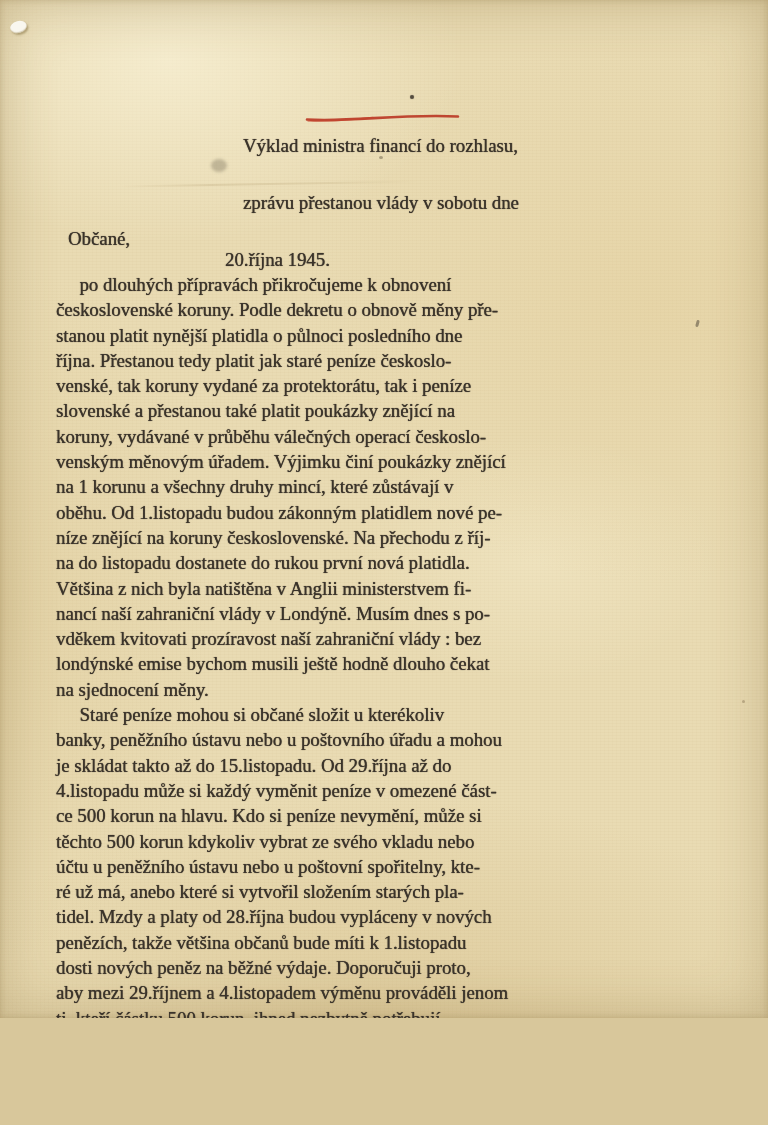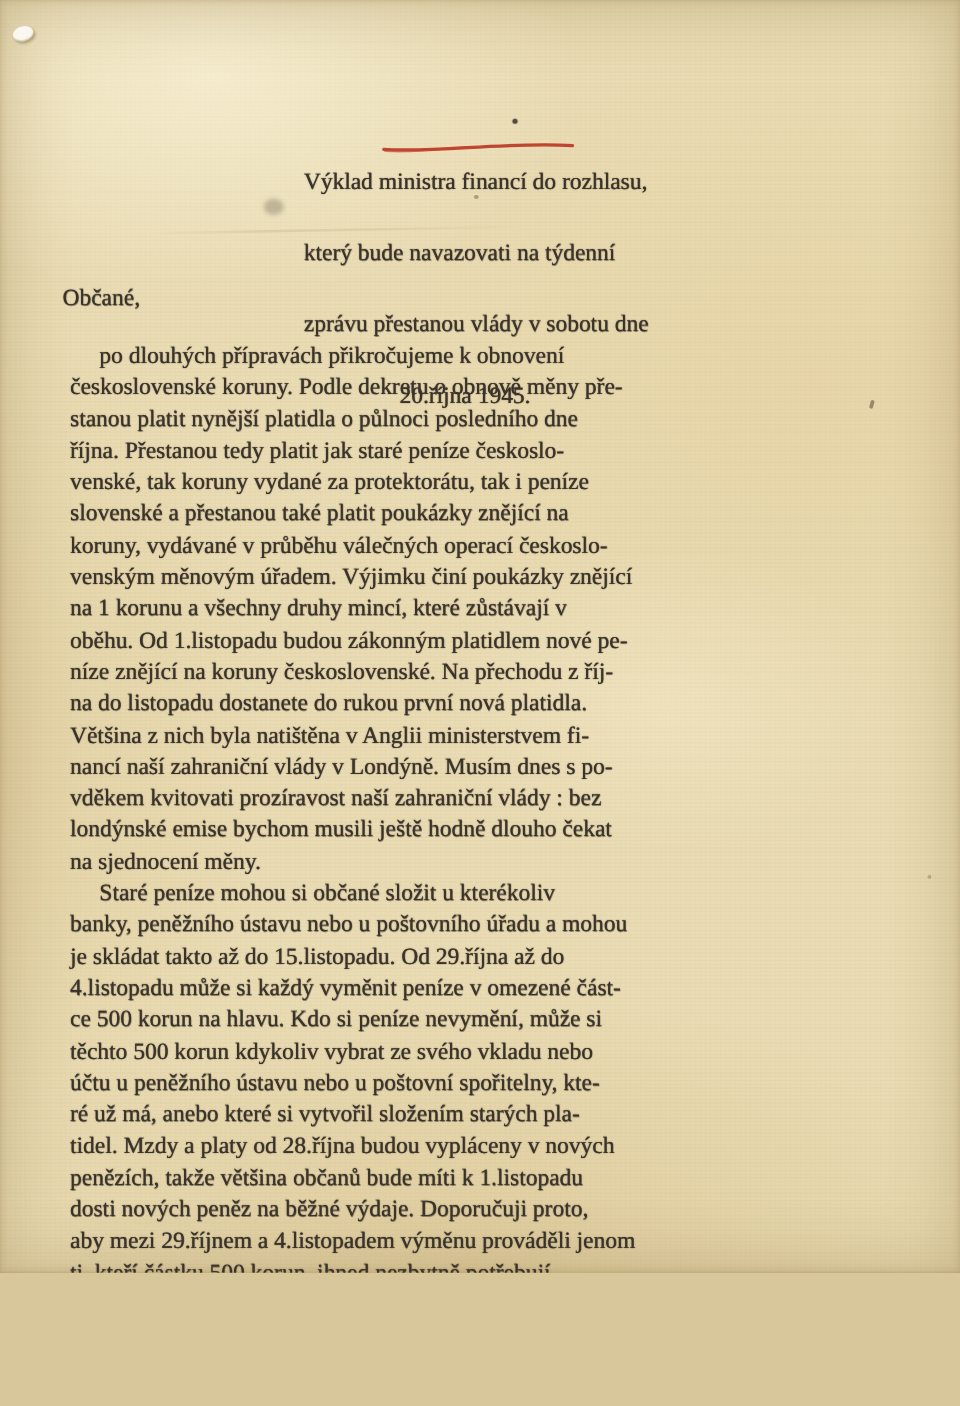--- a/index.html
+++ b/index.html
@@ -20,23 +20,23 @@
   }
   .ink{
     color:#3a332a;
     text-shadow:0 0 1px rgba(56,49,40,0.85), 0.4px 0.4px 0 rgba(56,49,40,0.45);
   }
   .heading{
     position:absolute;left:225px;top:98px;
     font-size:18.8px;line-height:19px;white-space:pre;
   }
   .heading .tline{padding-left:18px;}
-  .heading .tline:last-child{padding-left:0;text-align:center;}
+  .heading .tline:last-child{padding-left:0;}
   .salutation{
-    position:absolute;left:50px;top:226px;
+    position:absolute;left:68px;top:226px;
     font-size:18.8px;line-height:25px;white-space:pre;
   }
   .body-block{
     position:absolute;left:56px;top:272px;width:660px;
     font-size:18.8px;line-height:25.3px;white-space:pre;
   }
   .underline-svg{position:absolute;left:295px;top:105px;width:180px;height:25px;pointer-events:none;}
   .stray-dot{position:absolute;left:410px;top:95px;width:4px;height:4px;border-radius:50%;
     background:rgba(58,51,42,0.85);box-shadow:0 0 1px rgba(58,51,42,0.7);}
   .smudge{position:absolute;left:211px;top:159px;width:16px;height:13px;border-radius:50%;
@@ -60,21 +60,20 @@
   <div class="paper-hole"></div>
   <div class="crease"></div>
   <div class="speck-1"></div>
   <div class="speck-2"></div>
   <div class="speck-3"></div>
   <div class="smudge"></div>
   <div class="stray-dot"></div>
 
   <div class="heading ink">
     <div class="tline">Výklad ministra financí do rozhlasu,</div>
-    <div class="tline">který bude navazovati na týdenní</div>
     <div class="tline">zprávu přestanou vlády v sobotu dne</div>
     <div class="tline">20.října 1945.</div>
   </div>
 
   <svg class="underline-svg" viewBox="0 0 180 25">
     <path d="M12,14.5 C 55,17.5 105,8.5 163,11.5" fill="none" stroke="#bb3a26" stroke-width="2.6" stroke-linecap="round" opacity="0.92"></path>
     <path d="M13,16 C 40,17.5 60,14 78,12.5" fill="none" stroke="#c4432c" stroke-width="1.3" stroke-linecap="round" opacity="0.55"></path>
   </svg>
 
   <div class="salutation ink">Občané,</div>

